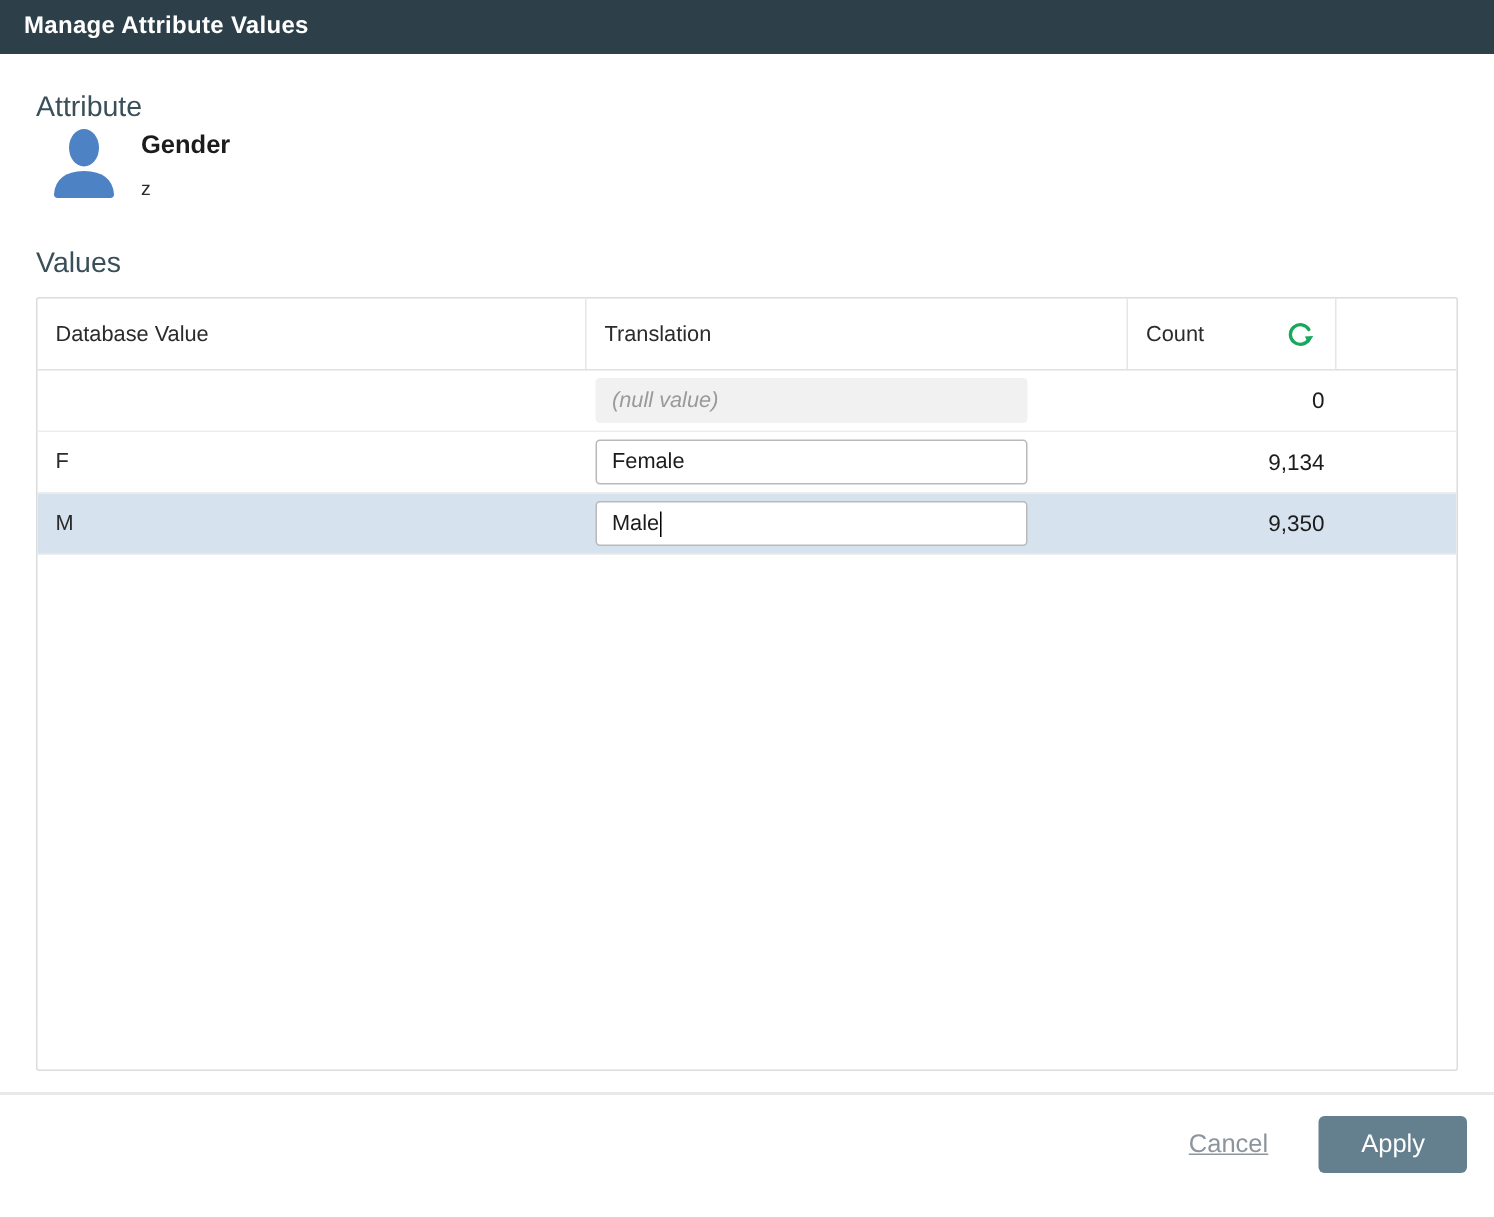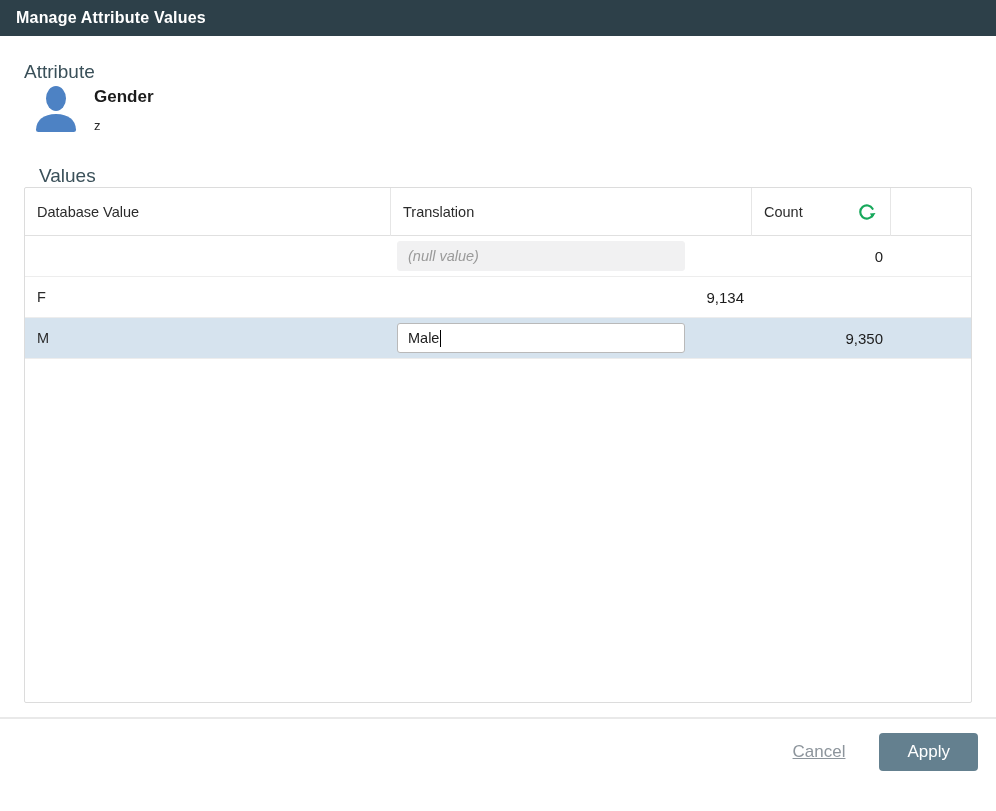--- a/index.html
+++ b/index.html
@@ -13,24 +13,24 @@
   .content { padding:0 24px; }
 
   .section-label { margin-top:25px; font-size:19px; color:#3a5059; }
 
   .attr-row { display:flex; align-items:flex-start; }
   .person-icon { width:52px; height:52px; margin-left:6px; flex:0 0 auto; }
   .attr-text { margin-left:12px; padding-top:4px; }
   .attr-name { font-size:17px; font-weight:bold; color:#1c1c1c; }
   .attr-sub { margin-top:11px; font-size:13px; color:#2b2b2b; }
 
-  .values-label { margin-top:30px;margin-left:15px; }
+  .values-label { margin-top:30px; }
 
   
-  .table { height:516px; border:1px solid #dcdcdc; border-radius:2px;
+  .table { margin-top:11px; height:516px; border:1px solid #dcdcdc; border-radius:2px;
     background:#fff; overflow:hidden; }
   .trow { display:grid; grid-template-columns:366px 361px 139px 1fr; align-items:center; }
   .thead { height:48px; border-bottom:1px solid #e0e0e0; }
   .thead .hcell { height:48px; display:flex; align-items:center; padding:0 12px;
     font-size:14.5px; color:#2b2b2b; border-right:1px solid #e6e6e6; }
   .thead .hcell:last-child { border-right:none; }
   .hcell.count-h { justify-content:space-between; }
   .refresh-btn { width:22px; height:22px; display:flex; align-items:center; justify-content:center;
     cursor:pointer; }
 
@@ -101,20 +101,25 @@
         <div class="text-input disabled">
           <span>(null value)</span>
         </div>
       </div>
       <div class="countcell">0</div>
       <div></div>
     </div>
 
     <div class="trow brow">
       <div class="dbcell">F</div>
+      <div class="trcell">
+        <div class="text-input">
+          <span>Female</span>
+        </div>
+      </div>
       <div class="countcell">9,134</div>
       <div></div>
     </div>
 
     <div class="trow brow selected">
       <div class="dbcell">M</div>
       <div class="trcell">
         <div class="text-input">
           <span>Male</span>
           <span class="caret"></span>

